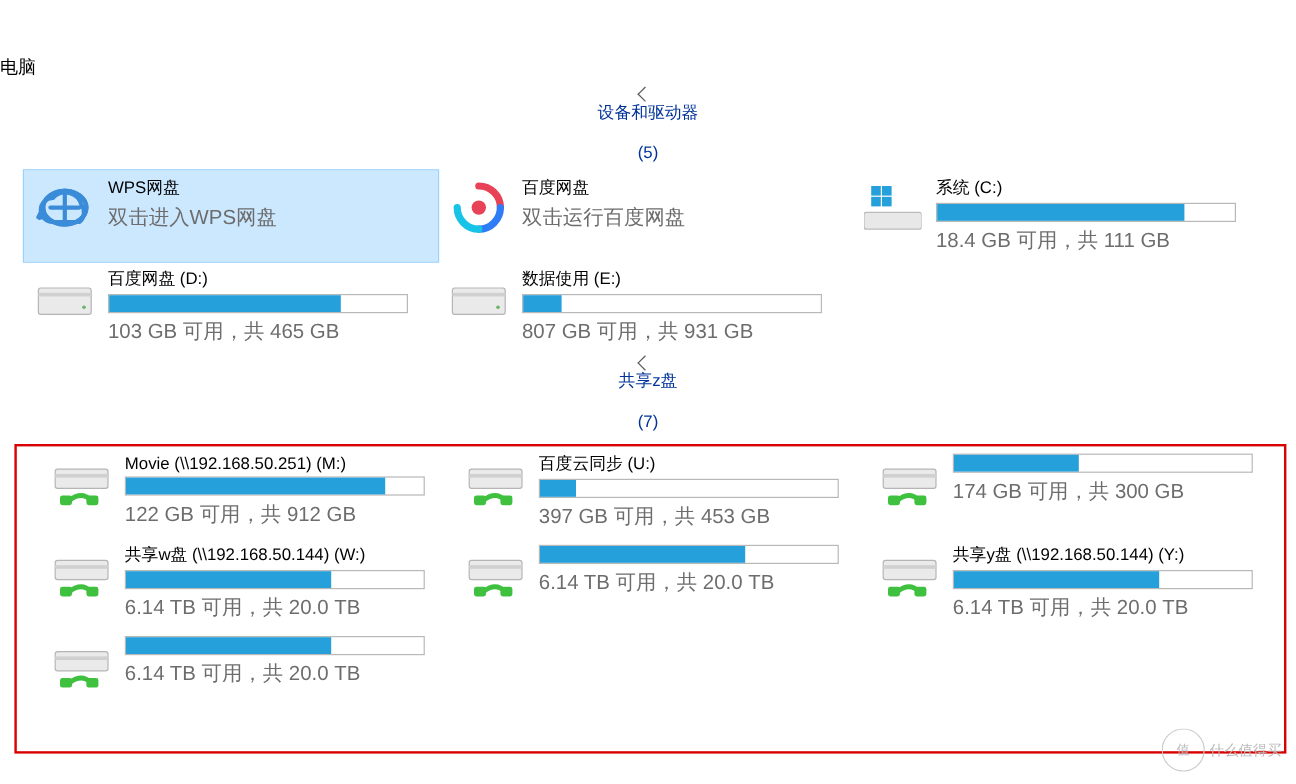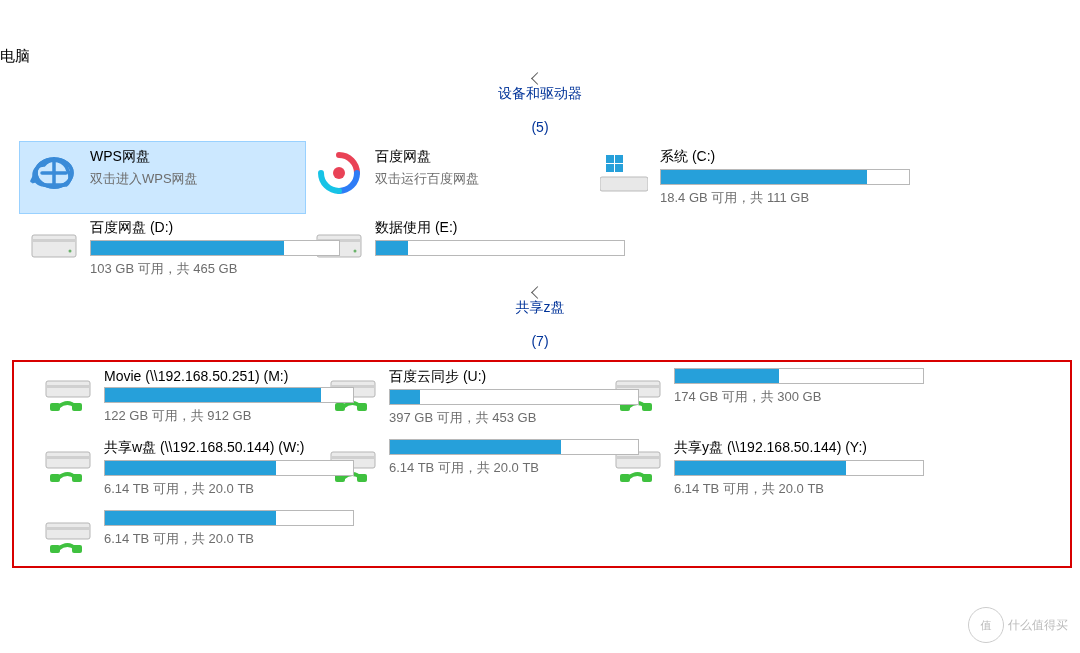--- a/index.html
+++ b/index.html
@@ -2,29 +2,29 @@
 <html><head>
 <meta charset="utf-8">
 <style>
 * { box-sizing: border-box; margin: 0; padding: 0; }
 body { font-family: "Microsoft YaHei", "Segoe UI", sans-serif; font-size: 14px; background: #fff; color: #000; width: 1080px; }
 .header { padding: 4px 0 4px 0; font-size: 15px; margin-top: 43px; }
 .group-header { display: flex; align-items: center; padding: 6px 10px; color: #003399; font-size: 14px; flex-direction: column; }
 .chevron { display: inline-block; width: 9px; height: 9px; margin-right: 6px; transform: rotate(45deg); border-bottom: 1.5px solid #5a5a5a; border-left: 1.5px solid #5a5a5a; position: relative; top: -2px; }
 .group-header hr { flex: 1; margin-left: 10px; border: none; border-top: 1px solid #e5e5e5; }
 .items { display: flex; flex-wrap: wrap; padding-left: 20px; }
-.item { display: flex; align-items: flex-start; width: 285px; padding: 6px 6px 6px 6px; cursor: default; }
+.item { display: flex; align-items: flex-start; width: 345px; padding: 6px 6px 6px 6px; cursor: default; }
 .item.selected { background: #cce8ff; outline: 1px solid #99d1ff; }
 .icon-box { width: 56px; height: 50px; flex-shrink: 0; display: flex; align-items: center; justify-content: center; margin-right: 8px; }
 .info { flex: 1; min-width: 0; }
 .title { font-size: 14px; color: #000; margin-bottom: 3px; white-space: nowrap; overflow: hidden; text-overflow: ellipsis; }
-.subtitle { font-size: 13px; color: #6d6d6d; margin-top: 4px; }
+.subtitle { font-size: 17px; color: #6d6d6d; margin-top: 4px; }
 .bar-outer { height: 16px; background: #fff; border: 1px solid #b8b8b8; margin-bottom: 3px; width: 250px; position: relative; }
 .bar-inner { height: 100%; background: #26a0da; }
-.red-box { border: 2px solid #d80000; margin: 4px 8px 4px 12px; }
+.red-box { border: 2px solid #d80000; margin: 4px 8px 4px 12px; padding-bottom: 40px; }
 .watermark { position: fixed; right: 12px; bottom: 10px; color: #bbb; font-size: 12px; display: flex; align-items: center; gap: 4px; }
 .watermark-circle { width: 36px; height: 36px; border-radius: 50%; border: 1px solid #ccc; display:flex; align-items:center; justify-content:center; font-size: 11px; color:#bbb; flex-direction:column; line-height:11px;}
 </style>
 </head>
 <body>
 
 <div class="header"><span>电脑</span></div>
 
 <div class="group-header">
   <span class="chevron"></span>
@@ -104,20 +104,21 @@
           <rect x="2" y="8" width="44" height="22" rx="2" fill="#eaeaea" stroke="#b5b5b5"></rect>
           <rect x="2" y="12" width="44" height="3" fill="#d0d0d0"></rect>
           <circle cx="40" cy="24" r="1.5" fill="#6bb36b"></circle>
         </svg>
       </div>
       <div class="info">
         <div class="title">数据使用 (E:)</div>
         <div class="bar-outer">
           <div class="bar-inner" style="width:13%"></div>
         </div>
+        <div class="subtitle">807 GB 可用，共 931 GB</div>
       </div>
     </div>
   </div>
 
 <div class="group-header">
   <span class="chevron"></span>
   <span>共享z盘</span>&nbsp;
   <span>(7)</span>
   <hr>
 </div>

